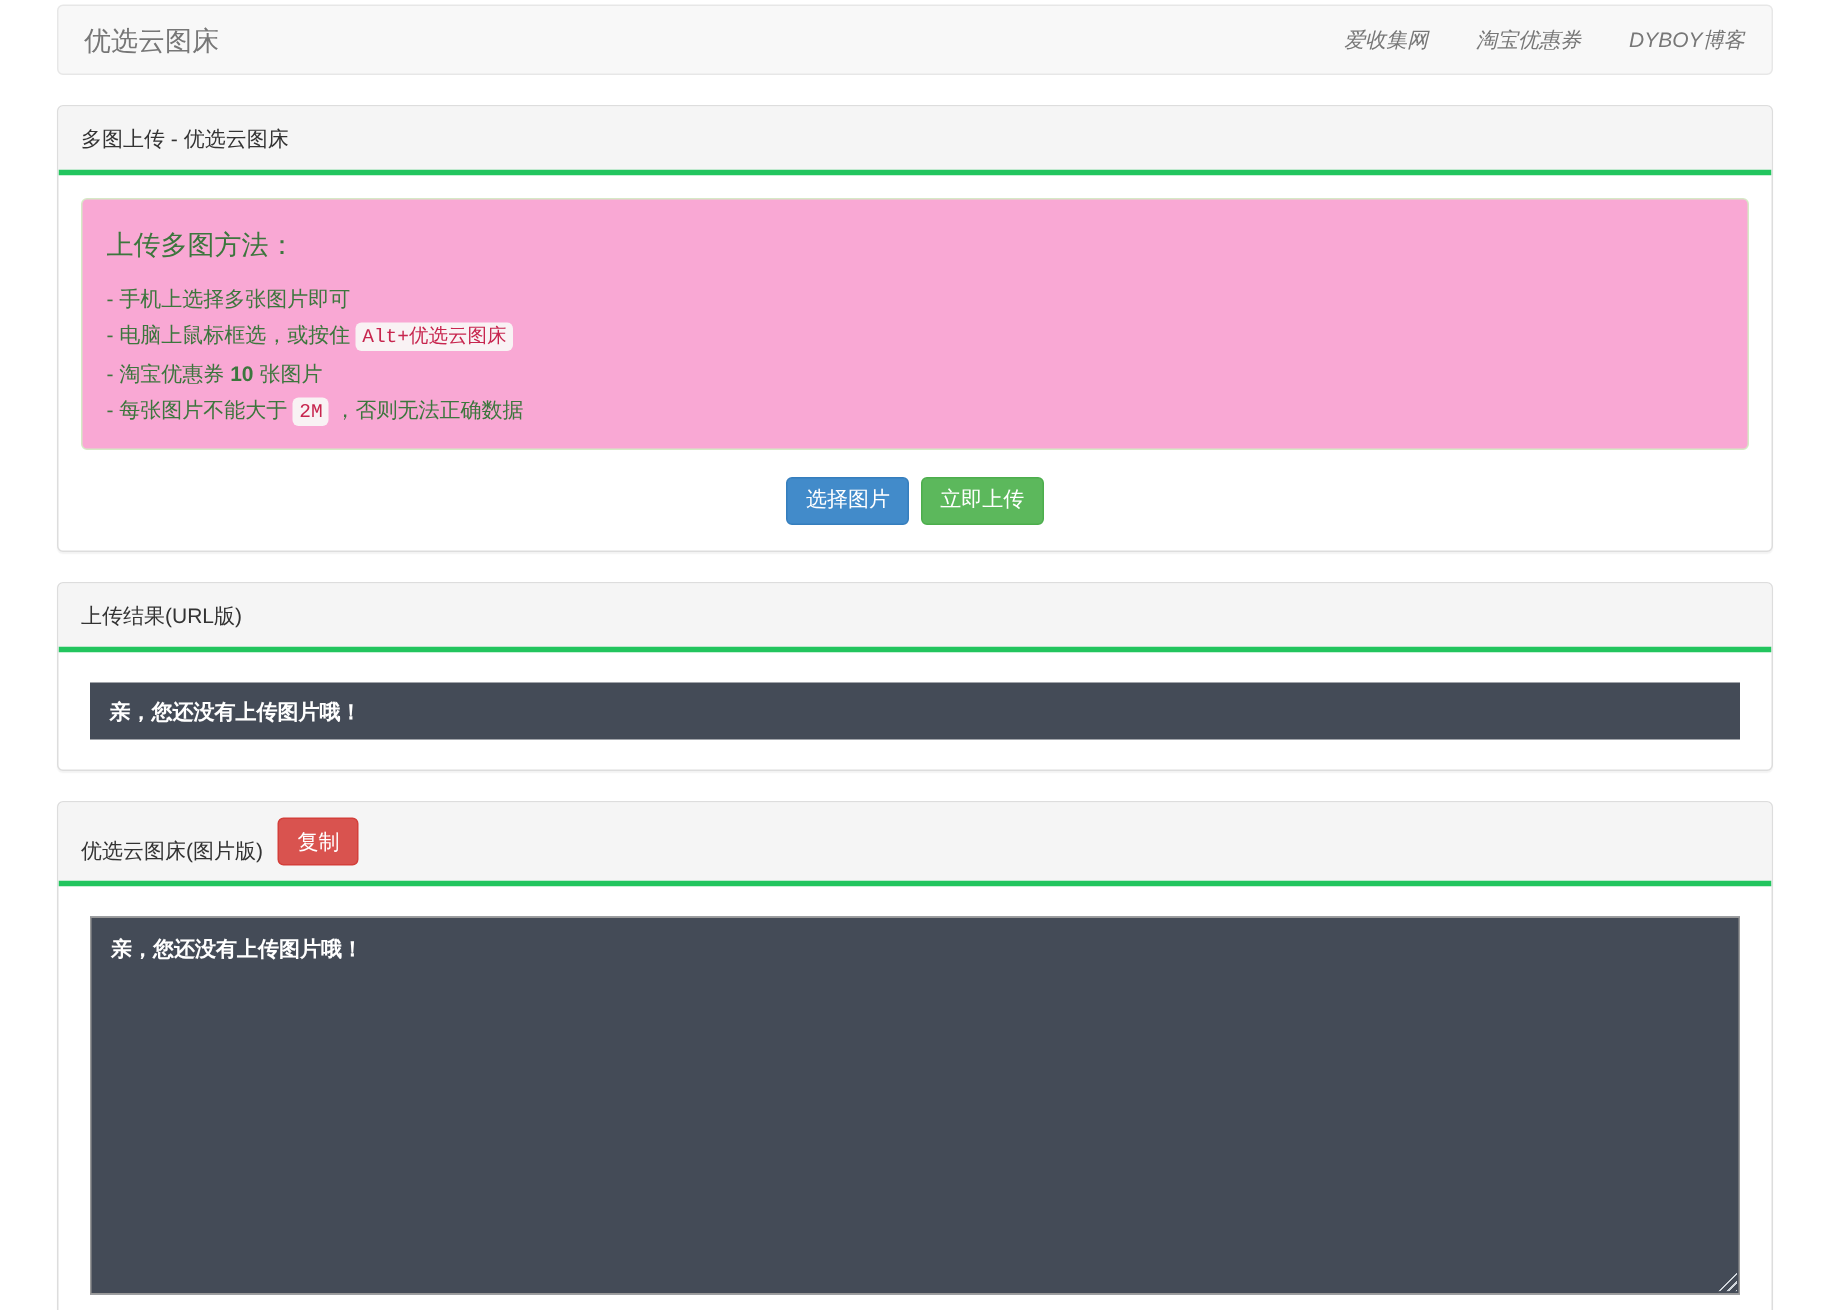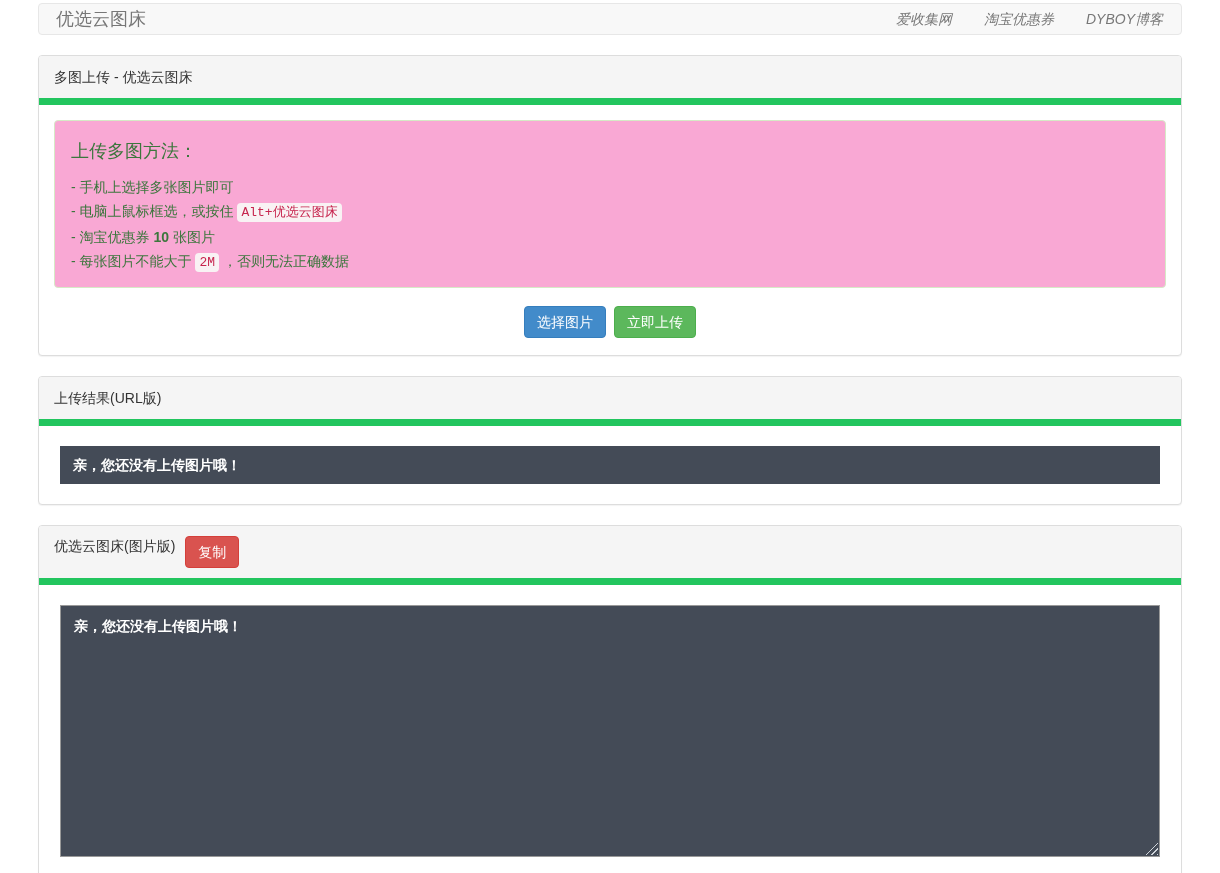--- a/index.html
+++ b/index.html
@@ -9,21 +9,21 @@
     font-family: "Liberation Sans", "DejaVu Sans", sans-serif;
     font-size: 14px;
     color: #333333;
   }
   .container { width: 1144px; margin: 0 auto; }
 
   
   .navbar {
     margin-top: 3px;
     margin-bottom: 20px;
-    height: 32px;
+    height: 47px;
     background: #f8f8f8;
     border: 1px solid #e7e7e7;
     border-radius: 4px;
     display: flex;
     align-items: center;
     justify-content: space-between;
     padding: 0 2px;
   }
   .navbar-brand {
     font-size: 18px;
@@ -46,27 +46,27 @@
   
   .panel {
     border: 1px solid #ddd;
     border-radius: 4px;
     background: #fff;
     margin-bottom: 20px;
     box-shadow: 0 1px 1px rgba(0,0,0,.05);
   }
   .panel-heading {
     background: #f5f5f5;
-    border-bottom: 7px solid #22c55e;
+    border-bottom: 4px solid #22c55e;
     border-radius: 3px 3px 0 0;
     padding: 11px 15px;
     color: #333;
     line-height: 20px;
     display: flex;
-    align-items: flex-start;
+    align-items: flex-end;
   }
   .panel-heading.with-button { padding: 10px 15px; }
   .panel-body { padding: 15px; }
   .panel-body.wide-pad { padding: 20px 21px; }
 
   
   .alert-success {
     background: #f9a8d4;
     border: 1px solid #d6e9c6;
     border-radius: 4px;
@@ -85,21 +85,21 @@
     font-family: "Liberation Mono", "DejaVu Sans Mono", monospace;
     font-size: 13px;
     color: #c7254e;
     background: #f9f2f4;
     border-radius: 4px;
     padding: 2px 4px;
   }
   .bold-num { font-weight: bold; }
 
   
-  .btn-row { text-align: center; padding: 0 0 2px; }
+  .btn-row { text-align: center; padding: 0 0 2px; font-family: Liberation Serif, serif; }
   .btn {
     display: inline-block;
     padding: 5px 12px;
     font-size: 14px;
     line-height: 20px;
     color: #ffffff;
     border-radius: 4px;
     border: 1px solid transparent;
     cursor: pointer;
     font-family: inherit;

